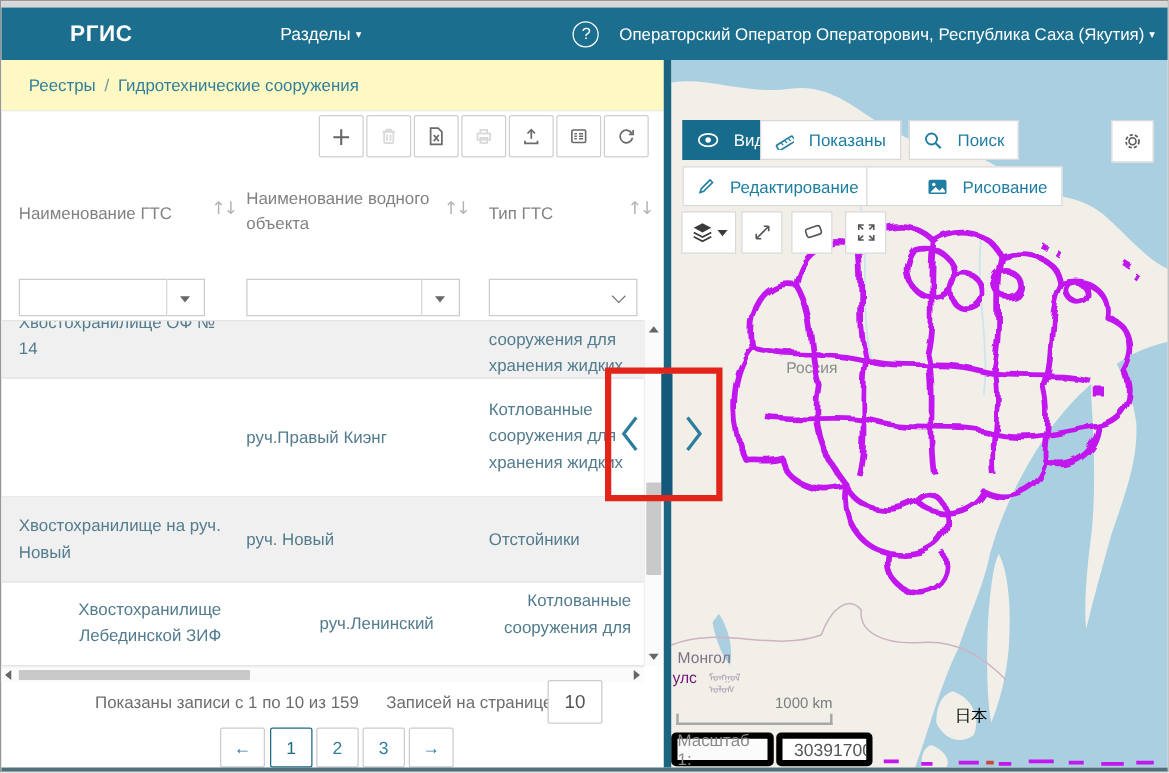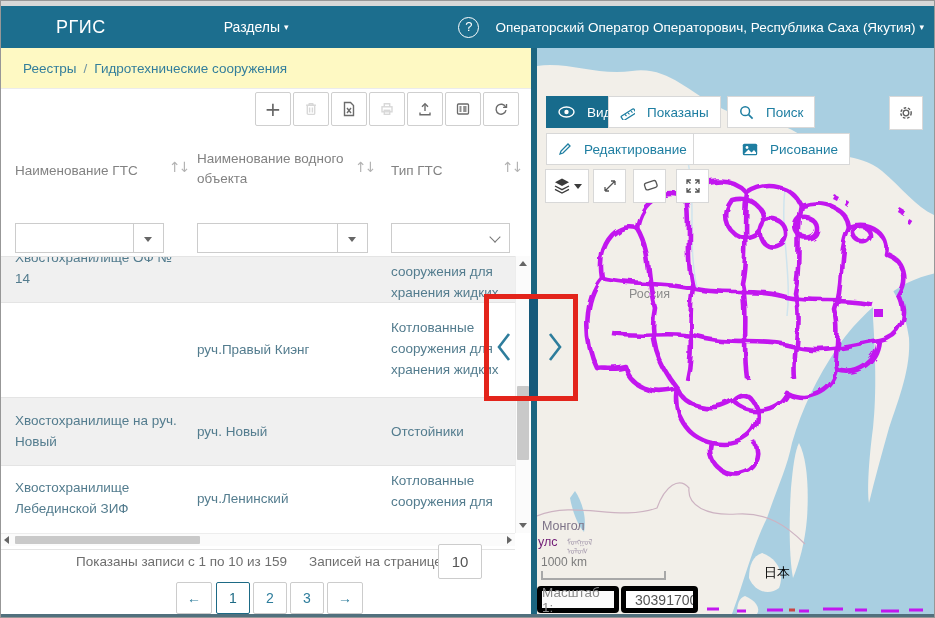--- a/index.html
+++ b/index.html
@@ -2,21 +2,21 @@
 <html><head>
 <meta charset="utf-8">
 <style>
   * { margin:0; padding:0; box-sizing:border-box; }
   body { font-family:"Liberation Sans","DejaVu Sans",sans-serif; background:#fff; }
   .win { position:relative; width:935px; height:618px; border:1px solid #979797; overflow:hidden; background:#fff; }
   .abs { position:absolute; }
   
   .topstrip { position:absolute; left:0; top:0; width:935px; height:5px; background:#d7d7d7; }
   .hdr { position:absolute; left:0; top:5px; width:935px; height:42px; background:#1c6e8e; color:#fff; display:flex; align-items:center; }
-  .brand { margin-left:55px; font-size:18px; font-weight:normal; letter-spacing:.5px; }
+  .brand { margin-left:55px; font-size:18px; font-weight:bold; letter-spacing:.5px; }
   .sections { margin-left:118px; font-size:14px; cursor:pointer; }
   .caret { font-size:9px; vertical-align:2px; margin-left:4px; font-family:"DejaVu Sans",sans-serif; }
   .spacer { flex:1; }
   .help { width:21px; height:21px; border:1.5px solid #fff; border-radius:50%; text-align:center; line-height:18px; font-size:13px; cursor:pointer; }
   .user { margin-left:16px; margin-right:12px; font-size:13.5px; cursor:pointer; white-space:nowrap; }
   
   .crumbs { position:absolute; left:0; top:47px; width:530px; height:41px; background:#fef9c3; border-bottom:1px solid #ececec; font-size:13.5px; color:#337e9b; display:flex; align-items:center; padding-left:22px; }
   .crumbs .sep { margin:0 7px; color:#6f93a2; }
   
   .tbtn { position:absolute; top:91px; width:36px; height:34px; background:#fff; border:1px solid #cfcfcf; border-radius:2px; display:flex; align-items:center; justify-content:center; cursor:pointer; }
@@ -47,21 +47,21 @@
   
   .divider { position:absolute; left:530px; top:47px; width:6px; height:566px; background:#1b6580; }
   .dhandle { position:absolute; left:528px; top:298px; width:9px; height:99px; background:#15597a; }
   
   .mbtn { position:absolute; height:32px; background:#fff; border:1px solid #d8d8d8; color:#1e7ea1; font-size:13.5px; display:flex; align-items:center; padding:0 11px; gap:12px; cursor:pointer; white-space:nowrap; }
   .mbtn.act { background:#176b8c; border-color:#176b8c; color:#fff; }
   .sqbtn { position:absolute; top:168px; height:34px; background:#fff; border:1px solid #d8d8d8; display:flex; align-items:center; justify-content:center; cursor:pointer; gap:3px; }
   .gear { position:absolute; left:888px; top:95px; width:34px; height:34px; background:#fff; border:1px solid #d8d8d8; display:flex; align-items:center; justify-content:center; cursor:pointer; }
   .maplabel { position:absolute; color:#8b8292; pointer-events:none; }
   .scalebar { position:absolute; left:540px; top:570px; width:125px; height:9px; border-left:2px solid #a8a8a8; border-right:2px solid #a8a8a8; border-bottom:2px solid #a8a8a8; }
-  .scalebartxt { position:absolute; left:540px; top:554px; width:125px; text-align:left; font-size:12px; color:#7c7c7c; }
+  .scalebartxt { position:absolute; left:540px; top:554px; width:125px; text-align:right; font-size:12px; color:#7c7c7c; }
   .scbox { position:absolute; top:585px; height:27px; border:5px solid #000000; border-radius:4px; font-size:13.5px; display:flex; align-items:center; }
   .redbox { position:absolute; left:483px; top:293px; width:94px; height:107px; border:5px solid #e3241b; z-index:60; pointer-events:none; }
   .botstrip { position:absolute; left:0; top:613px; width:935px; height:5px; background:#51707d; }
   .colbtn { position:absolute; width:22px; height:36px; cursor:pointer; z-index:20; }
 </style>
 </head>
 <body>
 
 <div class="win">
 
@@ -151,21 +151,21 @@
   </div>
   <div class="row" style="top:302px; height:95px;">
     <div class="cell" style="left:196px; top:36px; width:150px;">руч.Правый Киэнг</div>
     <div class="cell" style="left:390px; top:14px; width:114px;">Котлованные сооружения для хранения жидких</div>
   </div>
   <div class="row alt" style="top:397px; height:68px;">
     <div class="cell" style="left:14px; top:12px; width:162px;">Хвостохранилище на руч. Новый</div>
     <div class="cell" style="left:196px; top:23px; width:150px;">руч. Новый</div>
     <div class="cell" style="left:390px; top:23px; width:114px;">Отстойники</div>
   </div>
-  <div class="row" style="top:465px; height:84px;">
+  <div class="row" style="top:465px; height:67px;text-align:right;">
     <div class="cell" style="left:14px; top:11px; width:162px;">Хвостохранилище Лебединской ЗИФ</div>
     <div class="cell" style="left:196px; top:22px; width:150px;">руч.Ленинский</div>
     <div class="cell" style="left:390px; top:4px; width:114px;">Котлованные сооружения для</div>
   </div>
 
   <div class="vsb">
     <span class="tri" style="left:3px; top:5px; border-left:4px solid transparent; border-right:4px solid transparent; border-bottom:5px solid #666;"></span>
     <div class="thumb" style="left:1px; top:130px; width:12px; height:74px;"></div>
     <span class="tri" style="left:3px; bottom:5px; border-left:4px solid transparent; border-right:4px solid transparent; border-top:5px solid #666;"></span>
   </div>

